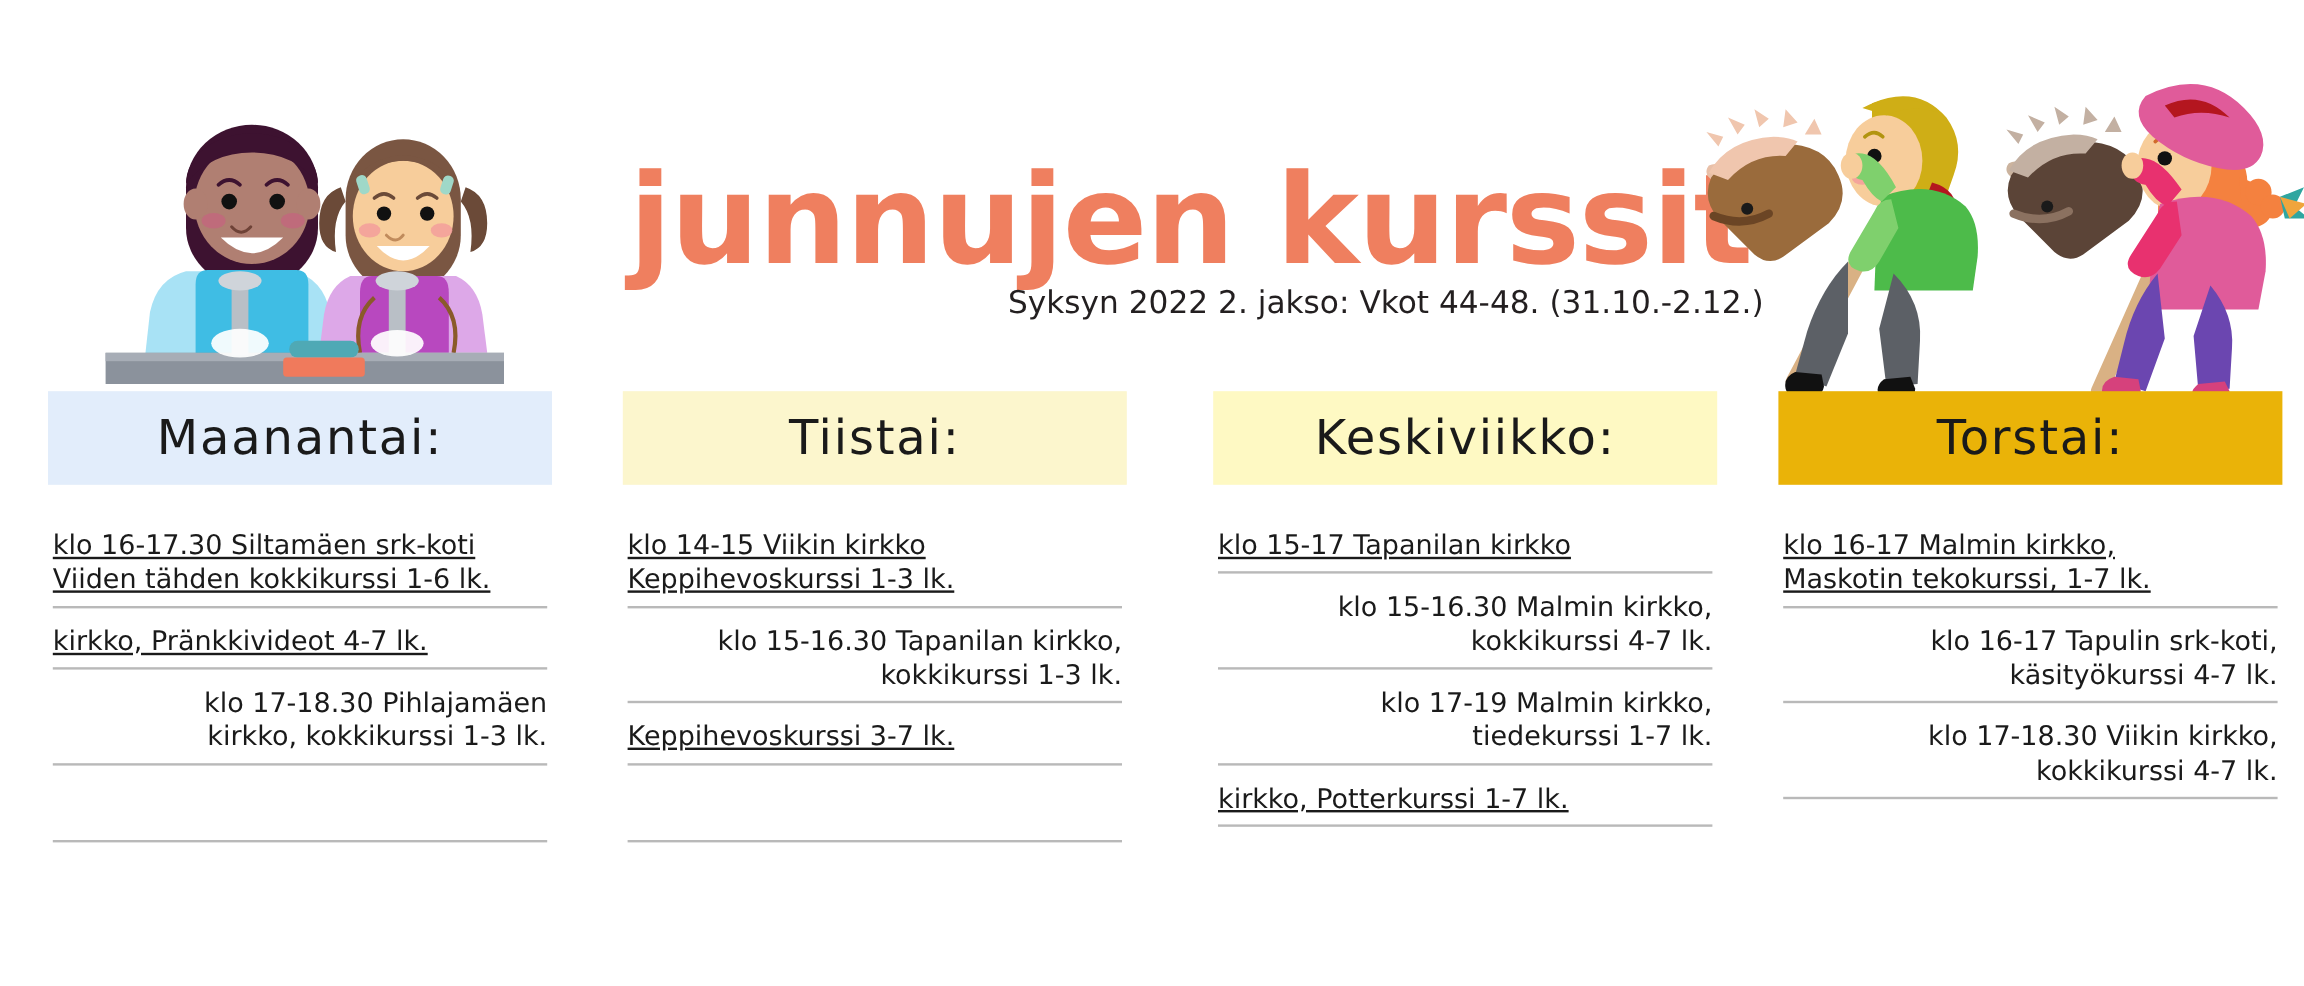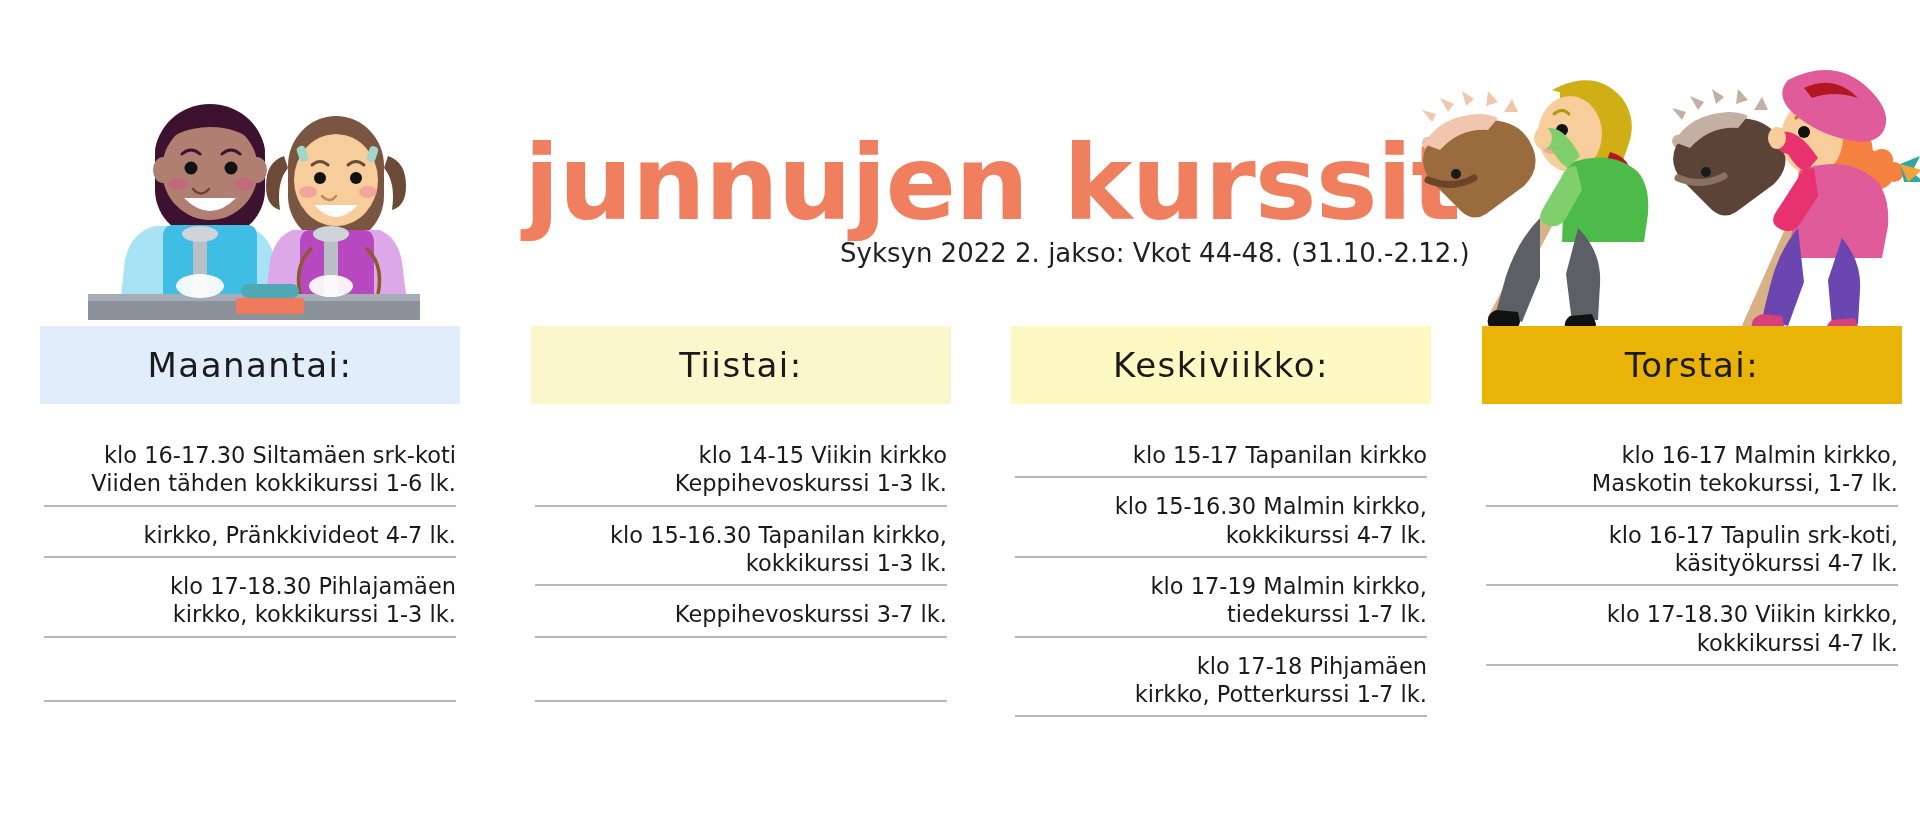--- a/index.html
+++ b/index.html
@@ -77,34 +77,34 @@
     width: 1920px;
     height: 496px;
   }
 
   .day-column {
     position: absolute;
     top: 0;
     width: 420px;
   }
   .day-column.col-0 { left: 40px;   }
-  .day-column.col-1 { left: 531px;  }
+  .day-column.col-1 { left: 519px;  }
   .day-column.col-2 { left: 1011px; }
   .day-column.col-3 { left: 1482px; }
 
   .day-header {
     height: 78px;
     display: flex;
     align-items: center;
     justify-content: center;
     box-sizing: border-box;
   }
   .day-header-label {
     font-family: "DejaVu Sans", "Liberation Sans", sans-serif;
-    font-size: 34px;
+    font-size: 40px;
     letter-spacing: 1.5px;
     color: #1a1a1a;
     white-space: nowrap;
   }
 
   .day-items {
     margin-top: 34px;
     padding: 0 4px;
   }
 
@@ -116,21 +116,21 @@
     padding: 3px 0 7px 0;
     border-bottom: 2.5px solid #b9b9b9;
     margin-bottom: 11px;
   }
   .day-item .item-line {
     display: block;
     white-space: nowrap;
   }
 
   
-  .align-center { text-align: right; }
+  .align-center { text-align: left; text-decoration: underline; }
   .align-right  { text-align: right;  }
 
   .trailing-rule {
     height: 0;
     border-bottom: 2.5px solid #b9b9b9;
     margin-top: 62px;
   }
 </style>
 </head>
 <body>
@@ -305,21 +305,20 @@
       </div>
       <div class="day-item align-right">
         <span class="item-line">klo 15-16.30 Malmin kirkko,</span>
         <span class="item-line">kokkikurssi 4-7 lk.</span>
       </div>
       <div class="day-item align-right">
         <span class="item-line">klo 17-19 Malmin kirkko,</span>
         <span class="item-line">tiedekurssi 1-7 lk.</span>
       </div>
       <div class="day-item align-center">
-        <span class="item-line">klo 17-18 Pihjamäen</span>
         <span class="item-line">kirkko, Potterkurssi 1-7 lk.</span>
       </div>
     </div>
   </div>
 
   <div class="day-column col-3">
     <div class="day-header" style="background:#eab308">
       <span class="day-header-label">Torstai:</span>
     </div>
     <div class="day-items">

